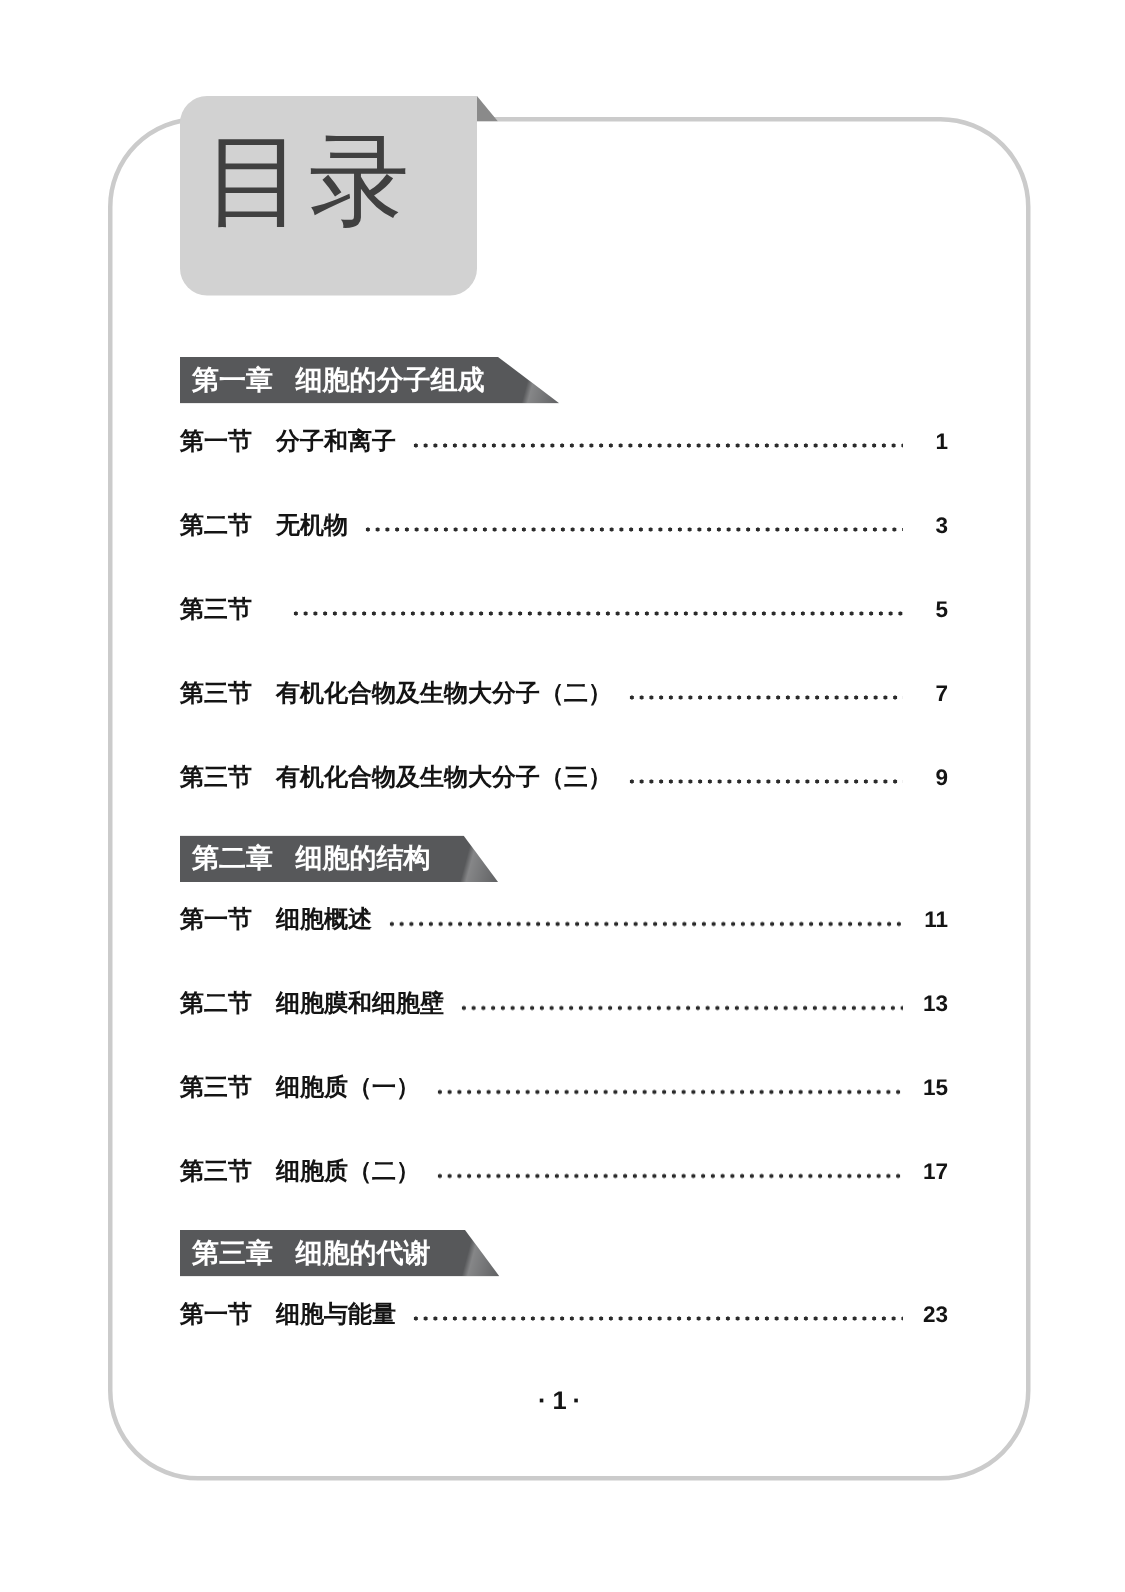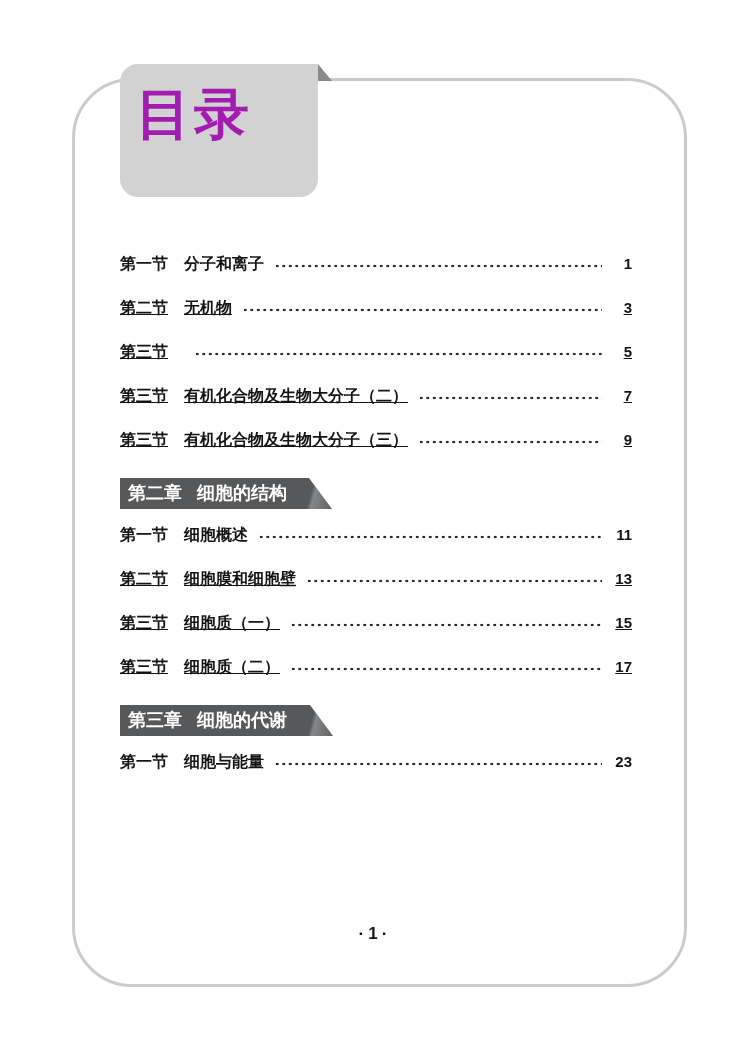--- a/index.html
+++ b/index.html
@@ -24,22 +24,22 @@
     z-index:1; background:transparent;
   }
   .title-box {
     position:absolute; left:120px; top:64px; width:198px; height:133px;
     background:var(--title-box-bg);
     border-radius:18px 0 18px 18px;
     z-index:2;
     padding:20px 0 0 16px;
   }
   .title-box h1 {
-    font-size:55px; font-weight:bold; letter-spacing:3px; line-height:1.1;
-    color:#a21caf; white-space:nowrap;
+    font-size:67px; font-weight:normal; letter-spacing:3px; line-height:1.1;
+    color:#404040; white-space:nowrap;
   }
   .fold {
     position:absolute; left:318px; top:64px; width:14px; height:17px;
     background:var(--fold);
     clip-path:polygon(0 0, 100% 100%, 0 100%);
     z-index:3;
   }
   .toc {
     position:absolute; left:120px; top:238px; width:512px; z-index:4;
   }
@@ -57,21 +57,21 @@
   }
   .banner-0 { width:253px; --tail:41px; }
   .banner-1 { width:212px; --tail:23px; }
   .banner-2 { width:213px; --tail:23px; }
   .banner .banner-num { margin-right:15px; }
   .sections { margin-top:16px; }
   .sec-row {
     display:flex; align-items:flex-end; height:20px;
     font-size:16px; font-weight:bold; line-height:20px;
   }
-  .sec-row + .sec-row { margin-top:24px;text-decoration:underline; }
+  .sec-row + .sec-row { margin-top:36px; }
   .sec-num { flex:0 0 auto; margin-right:16px; white-space:nowrap; }
   .sec-title { flex:0 0 auto; white-space:nowrap; }
   .dots {
     flex:1 1 auto; height:14px; margin:0 8px 0 10px; align-self:center;
     background-image:radial-gradient(circle, var(--dots) 1.2px, rgba(0,0,0,0) 1.55px);
     background-size:6.5px 14px; background-repeat:repeat-x;
     background-position:left center;
     transform:translateY(2px);
   }
   .sec-page {
@@ -88,20 +88,23 @@
 
 <div class="page-frame"></div>
 
 <div class="title-box">
   <h1>目录</h1>
 </div>
 <div class="fold"></div>
 
 <div class="toc" id="toc">
   <div class="chapter">
+    <div class="banner banner-0">
+      <span class="banner-num">第一章</span><span class="banner-title">细胞的分子组成</span>
+    </div>
     <div class="sections">
   <div class="sec-row">
     <span class="sec-num">第一节</span>
     <span class="sec-title">分子和离子</span>
     <span class="dots"></span>
     <span class="sec-page">1</span>
   </div>
 
   <div class="sec-row">
     <span class="sec-num">第二节</span>

